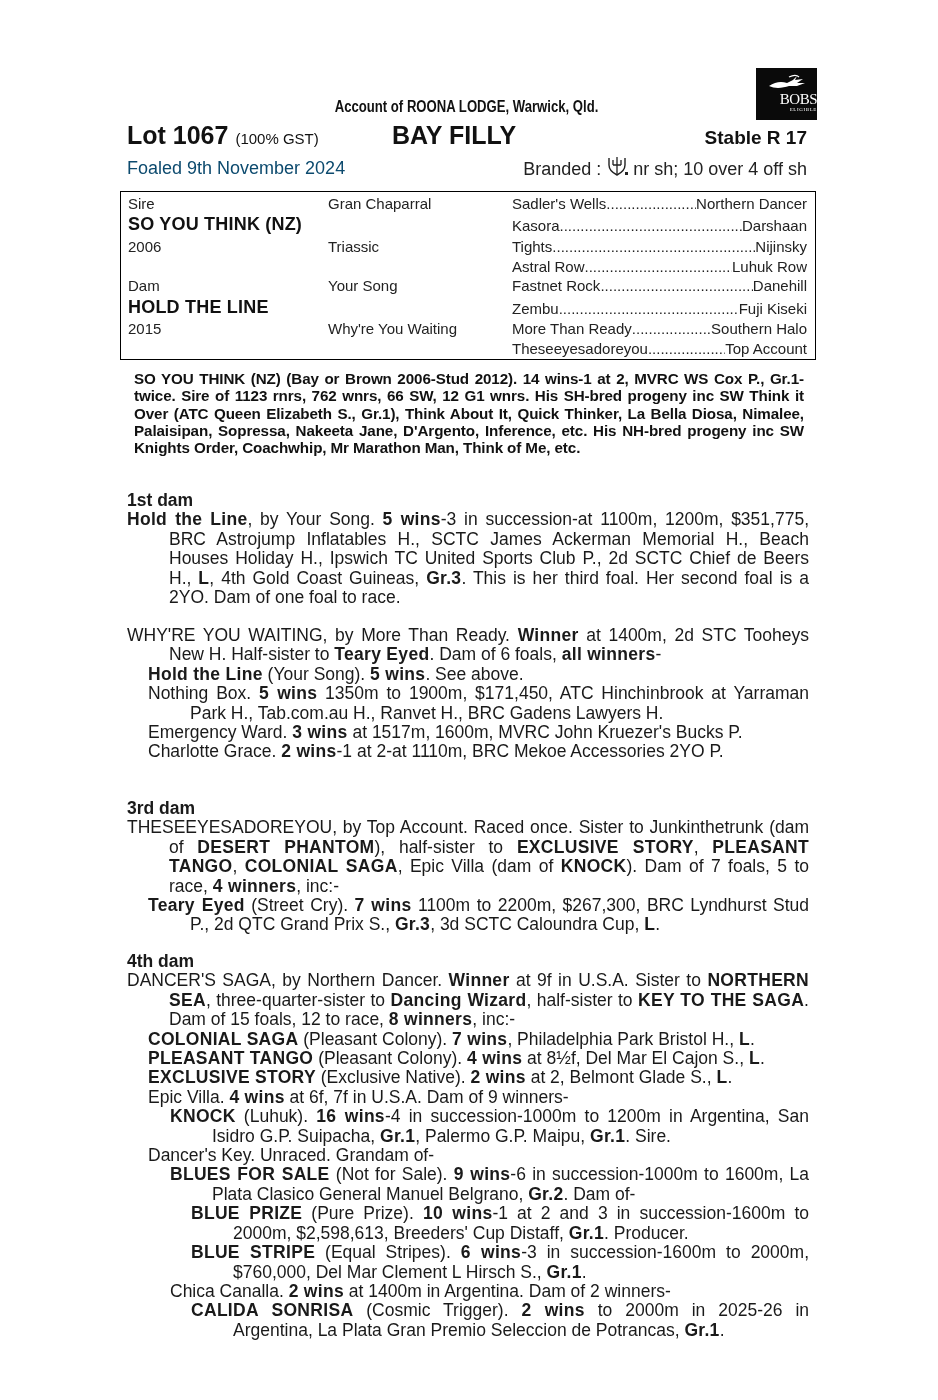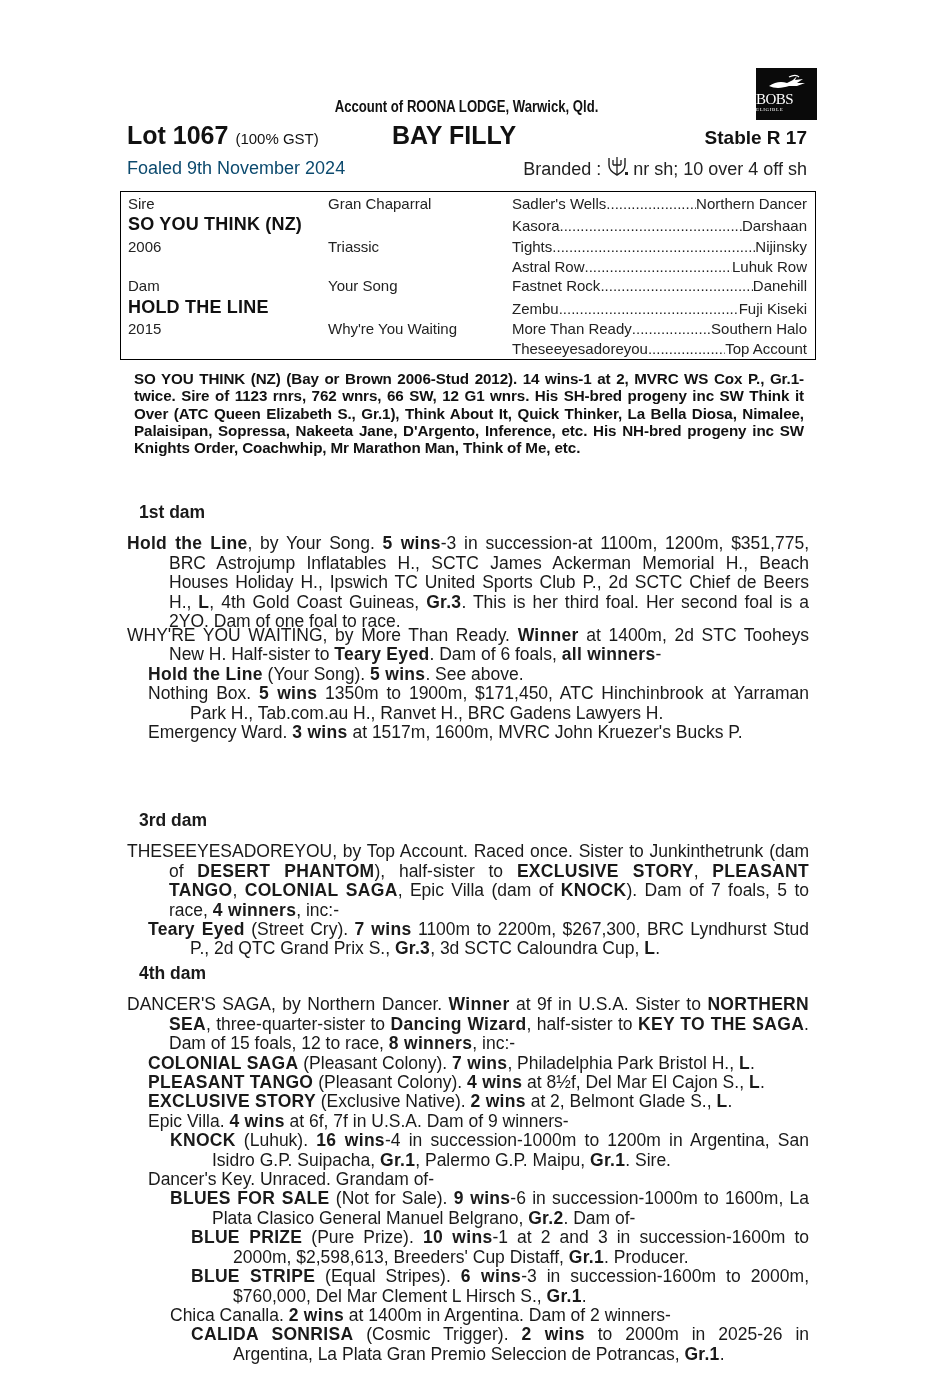--- a/index.html
+++ b/index.html
@@ -1,18 +1,18 @@
 <!DOCTYPE html>
 <html><head>
 <meta charset="utf-8">
 <style>
   html, body { margin:0; padding:0; background:#ffffff; }
   body { width:938px; height:1400px; position:relative; font-family:"Liberation Sans", sans-serif; color:#111; overflow:hidden; }
   .abs { position:absolute; }
-  .logo { left:756px; top:68px; width:61px; height:52px; background:#0a0a0a; color:#fff; text-align:left; }
+  .logo { left:756px; top:68px; width:61px; height:52px; background:#0a0a0a; color:#fff; text-align:right; }
   .logo .horse { display:block; margin:6px auto 0; width:40px; height:18px; }
   .logo .bobs { display:block; font-family:"Liberation Serif", serif; font-size:15px; line-height:14px; letter-spacing:-0.5px; }
   .logo .elig { display:block; font-family:"Liberation Serif", serif; font-size:5px; letter-spacing:0.6px; line-height:7px; }
   .account { left:0; width:938px; top:98px; text-align:center; font-weight:bold; font-size:16px; transform:scaleX(0.82); transform-origin:center; }
   .account-inner { position:relative; left:-3px; }
   .lot { left:127px; top:121px; font-weight:bold; font-size:25px; }
   .gst { font-weight:normal; font-size:15px; }
   .sex { left:392px; top:121px; font-weight:bold; font-size:25px; }
   .stable { right:131px; top:127px; font-weight:bold; font-size:19px; }
   .foaled { left:127px; top:158px; font-size:18px; color:#0c4a6e; }
@@ -21,21 +21,21 @@
   .pedigree { left:120px; top:191px; width:696px; height:169px; border:1.5px solid #000; box-sizing:border-box; }
   .ped-cell { position:absolute; font-size:15px; color:#222; white-space:nowrap; }
   .ped-big { position:absolute; font-size:18px; font-weight:900; white-space:nowrap; letter-spacing:0.2px; }
   .ped-row { position:absolute; left:391px; width:295px; display:flex; font-size:15px; color:#222; white-space:nowrap; overflow:hidden; }
   .ped-row .l { flex:0 0 auto; }
   .ped-row .dots { flex:1 1 auto; overflow:hidden; letter-spacing:0px; }
   .ped-row .dots::after { content:"..................................................................................................."; }
   .ped-row .r { flex:0 0 auto; }
   .sire-summary { left:134px; top:370px; width:670px; font-weight:900; font-size:15.2px; line-height:17.3px; text-align:justify; letter-spacing:-0.1px; }
   .section { position:absolute; left:127px; width:682px; font-size:17.5px; line-height:19.4px; color:#1a1a1a; }
-  .section h3 { margin:12px; font-size:17.5px; font-weight:900; line-height:19.4px; }
+  .section h3 { margin:0; font-size:17.5px; font-weight:900; line-height:19.4px; }
   .entry { text-align:justify; text-align-last:left; }
   .lvl0 { padding-left:42px; text-indent:-42px; }
   .lvl1 { margin-left:21px; padding-left:42px; text-indent:-42px; }
   .lvl2 { margin-left:43px; padding-left:42px; text-indent:-42px; }
   .lvl3 { margin-left:64px; padding-left:42px; text-indent:-42px; }
   b { font-weight:900; letter-spacing:0.3px; }
 </style>
 </head>
 <body>
 
@@ -127,20 +127,21 @@
 
 <div class="section" style="top:491px;">
     <h3>1st dam</h3>
     <div class="entry lvl0"><b>Hold the Line</b><span>, by Your Song. </span><b>5 wins</b><span>-3 in succession-at 1100m, 1200m, $351,775, BRC Astrojump Inflatables H., SCTC James Ackerman Memorial H., Beach Houses Holiday H., Ipswich TC United Sports Club P., 2d SCTC Chief de Beers H., </span><b>L</b><span>, 4th Gold Coast Guineas, </span><b>Gr.3</b><span>. This is her third foal. Her second foal is a 2YO. Dam of one foal to race.</span></div>
   </div>
 <div class="section" style="top:626px;">
     <div class="entry lvl0"><span>WHY'RE YOU WAITING, by More Than Ready. </span><b>Winner</b><span> at 1400m, 2d STC Tooheys New H. Half-sister to </span><b>Teary Eyed</b><span>. Dam of 6 foals, </span><b>all winners</b><span>-</span></div>
     <div class="entry lvl1"><b>Hold the Line</b><span> (Your Song). </span><b>5 wins</b><span>. See above.</span></div>
     <div class="entry lvl1"><span>Nothing Box. </span><b>5 wins</b><span> 1350m to 1900m, $171,450, ATC Hinchinbrook at Yarraman Park H., Tab.com.au H., Ranvet H., BRC Gadens Lawyers H.</span></div>
     <div class="entry lvl1"><span>Emergency Ward. </span><b>3 wins</b><span> at 1517m, 1600m, MVRC John Kruezer's Bucks P.</span></div>
+    <div class="entry lvl1"><span>Charlotte Grace. </span><b>2 wins</b><span>-1 at 2-at 1110m, BRC Mekoe Accessories 2YO P.</span></div>
   </div>
 <div class="section" style="top:799px;">
     <h3>3rd dam</h3>
     <div class="entry lvl0"><span>THESEEYESADOREYOU, by Top Account. Raced once. Sister to Junkinthetrunk (dam of </span><b>DESERT PHANTOM</b><span>), half-sister to </span><b>EXCLUSIVE STORY</b><span>, </span><b>PLEASANT TANGO</b><span>, </span><b>COLONIAL SAGA</b><span>, Epic Villa (dam of </span><b>KNOCK</b><span>). Dam of 7 foals, 5 to race, </span><b>4 winners</b><span>, inc:-</span></div>
     <div class="entry lvl1"><b>Teary Eyed</b><span> (Street Cry). </span><b>7 wins</b><span> 1100m to 2200m, $267,300, BRC Lyndhurst Stud P., 2d QTC Grand Prix S., </span><b>Gr.3</b><span>, 3d SCTC Caloundra Cup, </span><b>L</b><span>.</span></div>
   </div>
 <div class="section" style="top:952px;">
     <h3>4th dam</h3>
     <div class="entry lvl0"><span>DANCER'S SAGA, by Northern Dancer. </span><b>Winner</b><span> at 9f in U.S.A. Sister to </span><b>NORTHERN SEA</b><span>, three-quarter-sister to </span><b>Dancing Wizard</b><span>, half-sister to </span><b>KEY TO THE SAGA</b><span>. Dam of 15 foals, 12 to race, </span><b>8 winners</b><span>, inc:-</span></div>
     <div class="entry lvl1"><b>COLONIAL SAGA</b><span> (Pleasant Colony). </span><b>7 wins</b><span>, Philadelphia Park Bristol H., </span><b>L</b><span>.</span></div>

